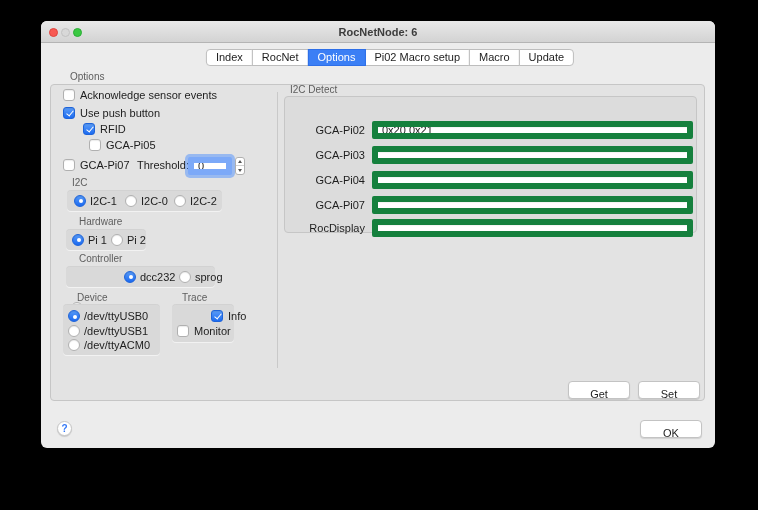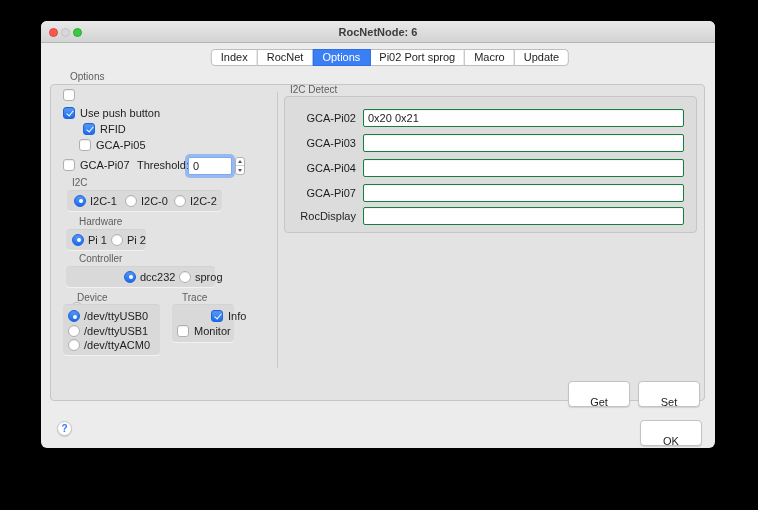--- a/index.html
+++ b/index.html
@@ -39,42 +39,42 @@
   .cb.checked{background:linear-gradient(#5a9cf8,#1c6bf0);border-color:#1e64da;}
   .cb.checked::after{content:"";position:absolute;left:3.5px;top:1px;width:3px;height:6px;
     border-right:1.6px solid #fff;border-bottom:1.6px solid #fff;transform:rotate(40deg);}
 
   .ritem{position:absolute;display:flex;align-items:center;gap:4px;font-size:11px;color:#1d1d1d;height:12px;}
   .radio{width:12px;height:12px;border-radius:50%;background:#fff;border:1px solid #b0b0b0;
     box-shadow:inset 0 1px 1px rgba(0,0,0,.08);position:relative;flex:none;}
   .radio.selected{background:linear-gradient(#569af8,#1b69f0);border-color:#1e64da;}
   .radio.selected::after{content:"";position:absolute;left:3.5px;top:3.5px;width:4px;height:4px;border-radius:50%;background:#fff;}
 
-  .tfield{position:absolute;background:#fff;border:1px solid #15803d;border-radius:2px;
+  .tfield{position:absolute;background:#fff;border:6px solid #15803d;border-radius:2px;
     font-size:11px;color:#1d1d1d;padding:0 0 0 4px;outline:none;box-shadow:inset 0 1px 1px rgba(0,0,0,.05);}
   .tfield.focused{border-color:#7ca9f8;box-shadow:0 0 0 3px rgba(77,144,254,.5);}
 
   .stepper{position:absolute;left:194px;top:136px;width:10px;height:18px;background:#fff;
     border:1px solid #b0b0b0;border-radius:3px;overflow:hidden;}
   .stepper .half{position:absolute;left:0;width:100%;height:50%;display:flex;align-items:center;justify-content:center;}
   .stepper .half.up{top:0;border-bottom:1px solid #d0d0d0;}
   .stepper .half.down{bottom:0;}
   .arr{width:0;height:0;border-left:2.5px solid transparent;border-right:2.5px solid transparent;}
   .arr.up{border-bottom:3.5px solid #555;}
   .arr.down{border-top:3.5px solid #555;}
 
   .detectbox{position:absolute;left:243px;top:75px;width:413px;height:137px;background:#dcdcdc;
     border:1px solid #c6c6c6;border-radius:4px;}
-  .drow{position:absolute;left:7px;height:22px;width:100%;}
+  .drow{position:absolute;left:16px;height:22px;width:100%;margin-top:12px;}
   .dlabel{position:absolute;left:0;top:0;width:64px;height:18px;line-height:18px;text-align:right;
     font-size:11px;color:#1d1d1d;white-space:nowrap;}
   .dfield{left:71px;top:0;width:321px;height:18px;}
 
   .btn{position:absolute;height:18px;background:#fff;border:1px solid #c3c3c3;border-radius:4px;
-    font-size:11px;color:#1d1d1d;line-height:16px;text-align:center;padding:12px;
+    font-size:11px;color:#1d1d1d;line-height:16px;text-align:center;padding:4px;
     box-shadow:0 1px 1px rgba(0,0,0,.12);cursor:default;}
   .helpbtn{position:absolute;left:16px;top:400px;width:15px;height:15px;border-radius:50%;background:#fff;
     border:1px solid #c6c6c6;box-shadow:0 1px 1px rgba(0,0,0,.15);font-size:10px;font-weight:700;
     color:#3478f6;line-height:13px;text-align:center;padding:0;cursor:default;}
 </style>
 </head>
 <body>
 
 <div class="stage">
   <div class="window">
@@ -83,41 +83,42 @@
       <span class="light red"></span>
       <span class="light gray"></span>
       <span class="light green"></span>
       <div class="title">RocNetNode: 6</div>
     </div>
 
     <div class="tabs">
       <div class="tab">Index</div>
       <div class="tab">RocNet</div>
       <div class="tab selected">Options</div>
-      <div class="tab">Pi02 Port sprog</div>
+      <div class="tab">Pi02 Macro setup</div>
       <div class="tab">Macro</div>
       <div class="tab">Update</div>
     </div>
 
     <div class="grouplabel" style="left:29px;top:50px;">Options</div>
     <div class="frame"></div>
     <div class="vsep"></div>
 
     <div class="cbrow" style="left:22px;top:67px;">
       <span class="cb"></span>
+      <span>Acknowledge sensor events</span>
     </div>
     <div class="cbrow" style="left:22px;top:85px;">
       <span class="cb checked"></span>
       <span>Use push button</span>
     </div>
     <div class="cbrow" style="left:22px;top:101px;padding-left:20px;">
       <span class="cb checked"></span>
       <span>RFID</span>
     </div>
-    <div class="cbrow" style="left:10px;top:117px;padding-left:28px;">
+    <div class="cbrow" style="left:20px;top:117px;padding-left:28px;">
       <span class="cb"></span>
       <span>GCA-Pi05</span>
     </div>
     <div class="cbrow" style="left:22px;top:137px;">
       <span class="cb"></span>
       <span>GCA-Pi07</span>
     </div>
 
     <div class="cbrow" style="left:96px;top:137px;">
       <span>Threshold:</span>

